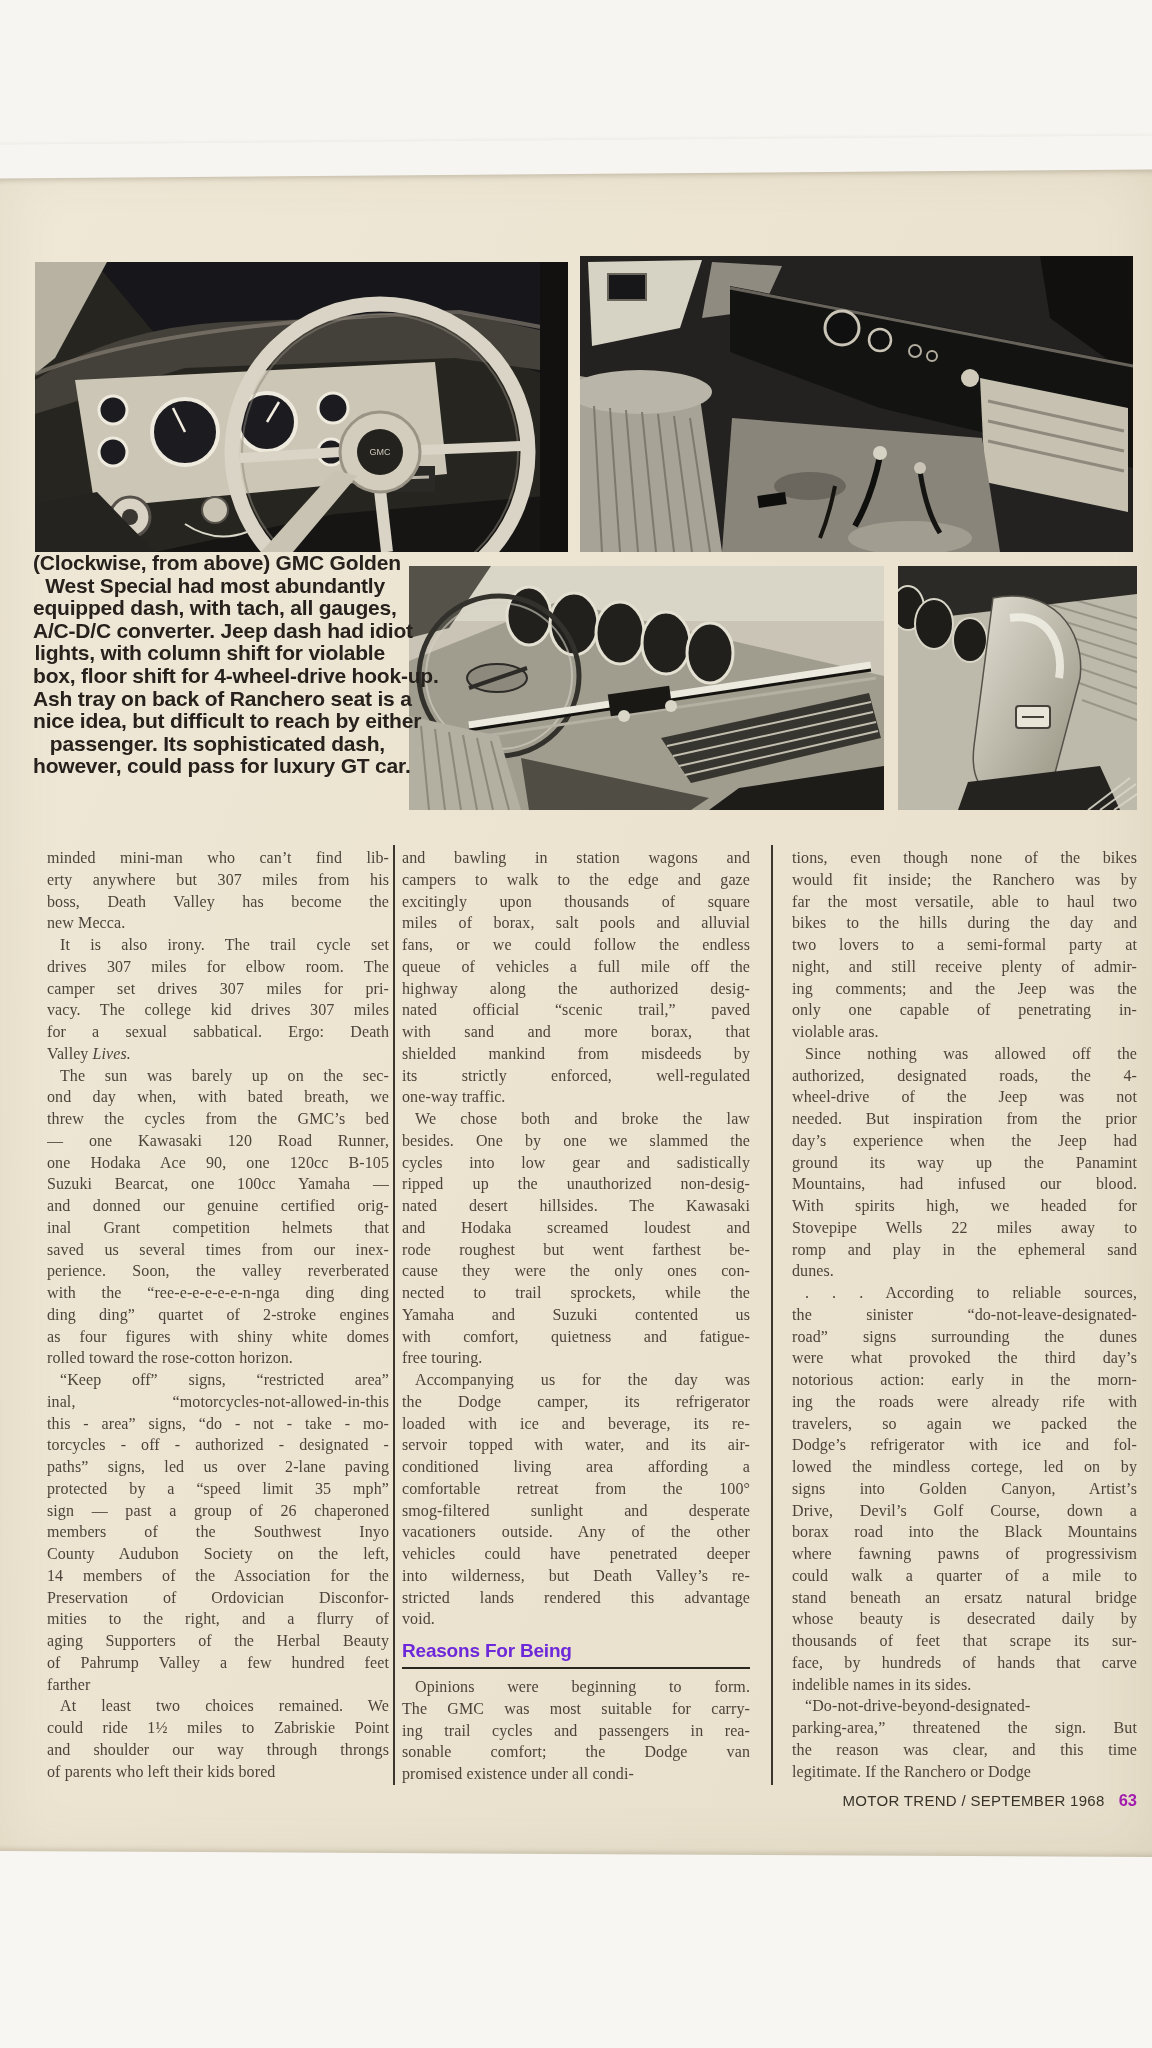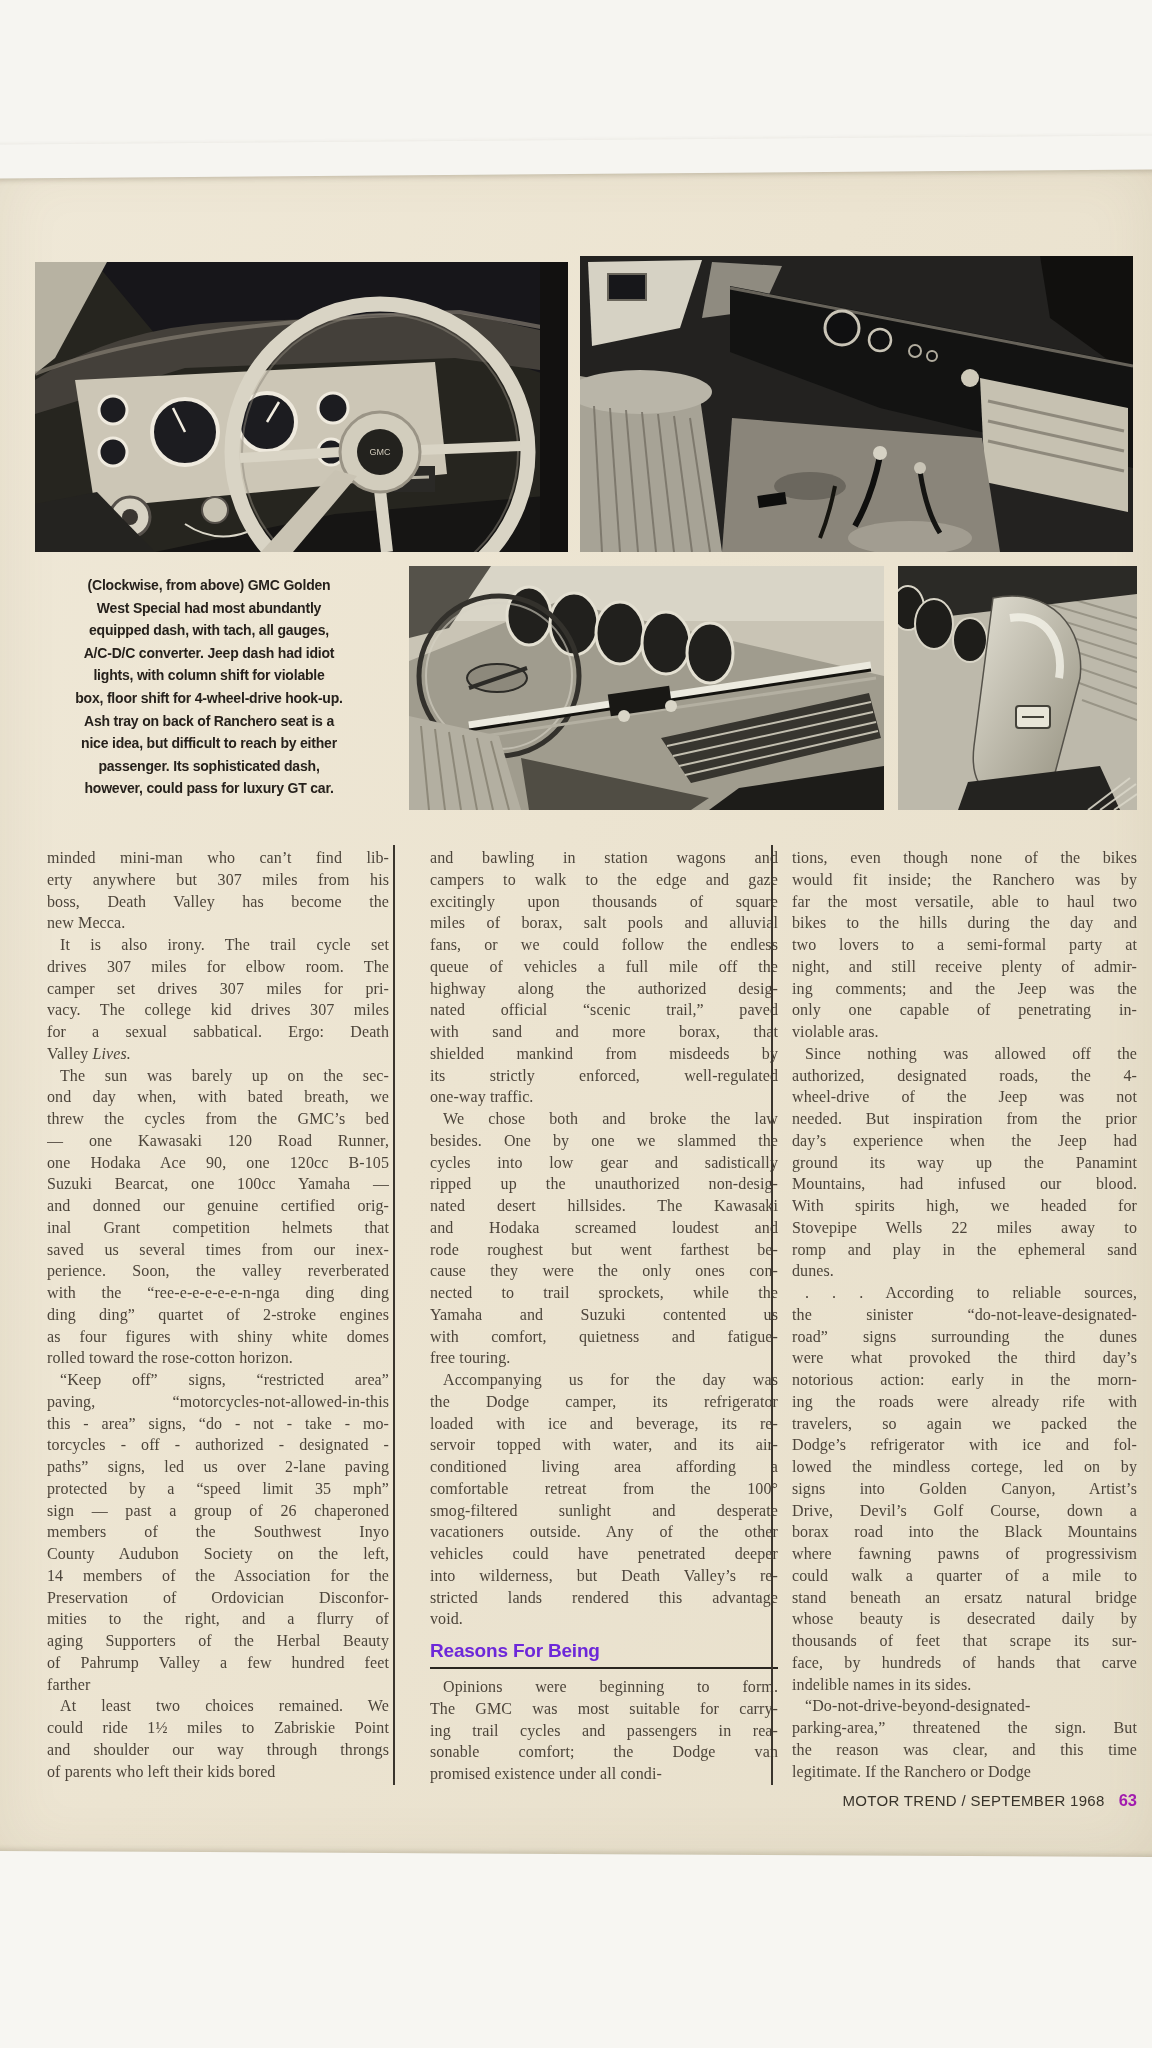--- a/index.html
+++ b/index.html
@@ -24,33 +24,33 @@
     box-shadow:0 -2px 5px rgba(90,80,55,.2);
   }
   .photo{position:absolute;overflow:hidden;background:#15803d;}
   .photo svg{display:block;width:100%;height:100%;}
   #photo-1{left:35px;top:262px;width:533px;height:290px;}
   #photo-2{left:580px;top:256px;width:553px;height:296px;}
   #photo-3{left:409px;top:566px;width:475px;height:244px;}
   #photo-4{left:898px;top:566px;width:239px;height:244px;}
 
   .caption{
-    position:absolute;left:33px;top:574px;width:352px;
+    position:absolute;left:33px;top:552px;width:352px;
     font-family:"Liberation Sans","DejaVu Sans",sans-serif;
-    font-weight:bold;font-size:14px;color:#26211c;
-    text-align:center;letter-spacing:-0.2px;
+    font-weight:bold;font-size:21px;color:#26211c;
+    text-align:right;letter-spacing:-0.2px;
   }
   .capln{height:22.6px;line-height:22.6px;white-space:nowrap;}
 
   .col{
     position:absolute;top:847px;
     font-size:16px;color:#4c443a;letter-spacing:0.1px;
   }
   #col-1{left:47px;width:342px;}
-  #col-2{left:430px;width:348px;}
+  #col-2{left:402px;width:348px;}
   #col-3{left:792px;width:345px;}
   .ln{
     height:21.75px;line-height:21.75px;overflow:hidden;
     text-align:justify;text-align-last:justify;
   }
   .ln.last{text-align-last:left;}
   .ln.ind{text-indent:13px;}
   .colhead{
     margin-top:10px;height:22px;line-height:22px;
     font-family:"Liberation Sans","DejaVu Sans",sans-serif;
@@ -262,21 +262,21 @@
     <div class="ln">Suzuki Bearcat, one 100cc Yamaha —</div>
     <div class="ln">and donned our genuine certified orig-</div>
     <div class="ln">inal Grant competition helmets that</div>
     <div class="ln">saved us several times from our inex-</div>
     <div class="ln">perience. Soon, the valley reverberated</div>
     <div class="ln">with the “ree-e-e-e-e-e-n-nga ding ding</div>
     <div class="ln">ding ding” quartet of 2-stroke engines</div>
     <div class="ln">as four figures with shiny white domes</div>
     <div class="ln last">rolled toward the rose-cotton horizon.</div>
     <div class="ln ind">“Keep off” signs, “restricted area”</div>
-    <div class="ln">paving, “motorcycles-not-allowed-in-this</div>
+    <div class="ln">inal, “motorcycles-not-allowed-in-this</div>
     <div class="ln">this - area” signs, “do - not - take - mo-</div>
     <div class="ln">torcycles - off - authorized - designated -</div>
     <div class="ln">paths” signs, led us over 2-lane paving</div>
     <div class="ln">protected by a “speed limit 35 mph”</div>
     <div class="ln">sign — past a group of 26 chaperoned</div>
     <div class="ln">members of the Southwest Inyo</div>
     <div class="ln">County Audubon Society on the left,</div>
     <div class="ln">14 members of the Association for the</div>
     <div class="ln">Preservation of Ordovician Disconfor-</div>
     <div class="ln">mities to the right, and a flurry of</div>

